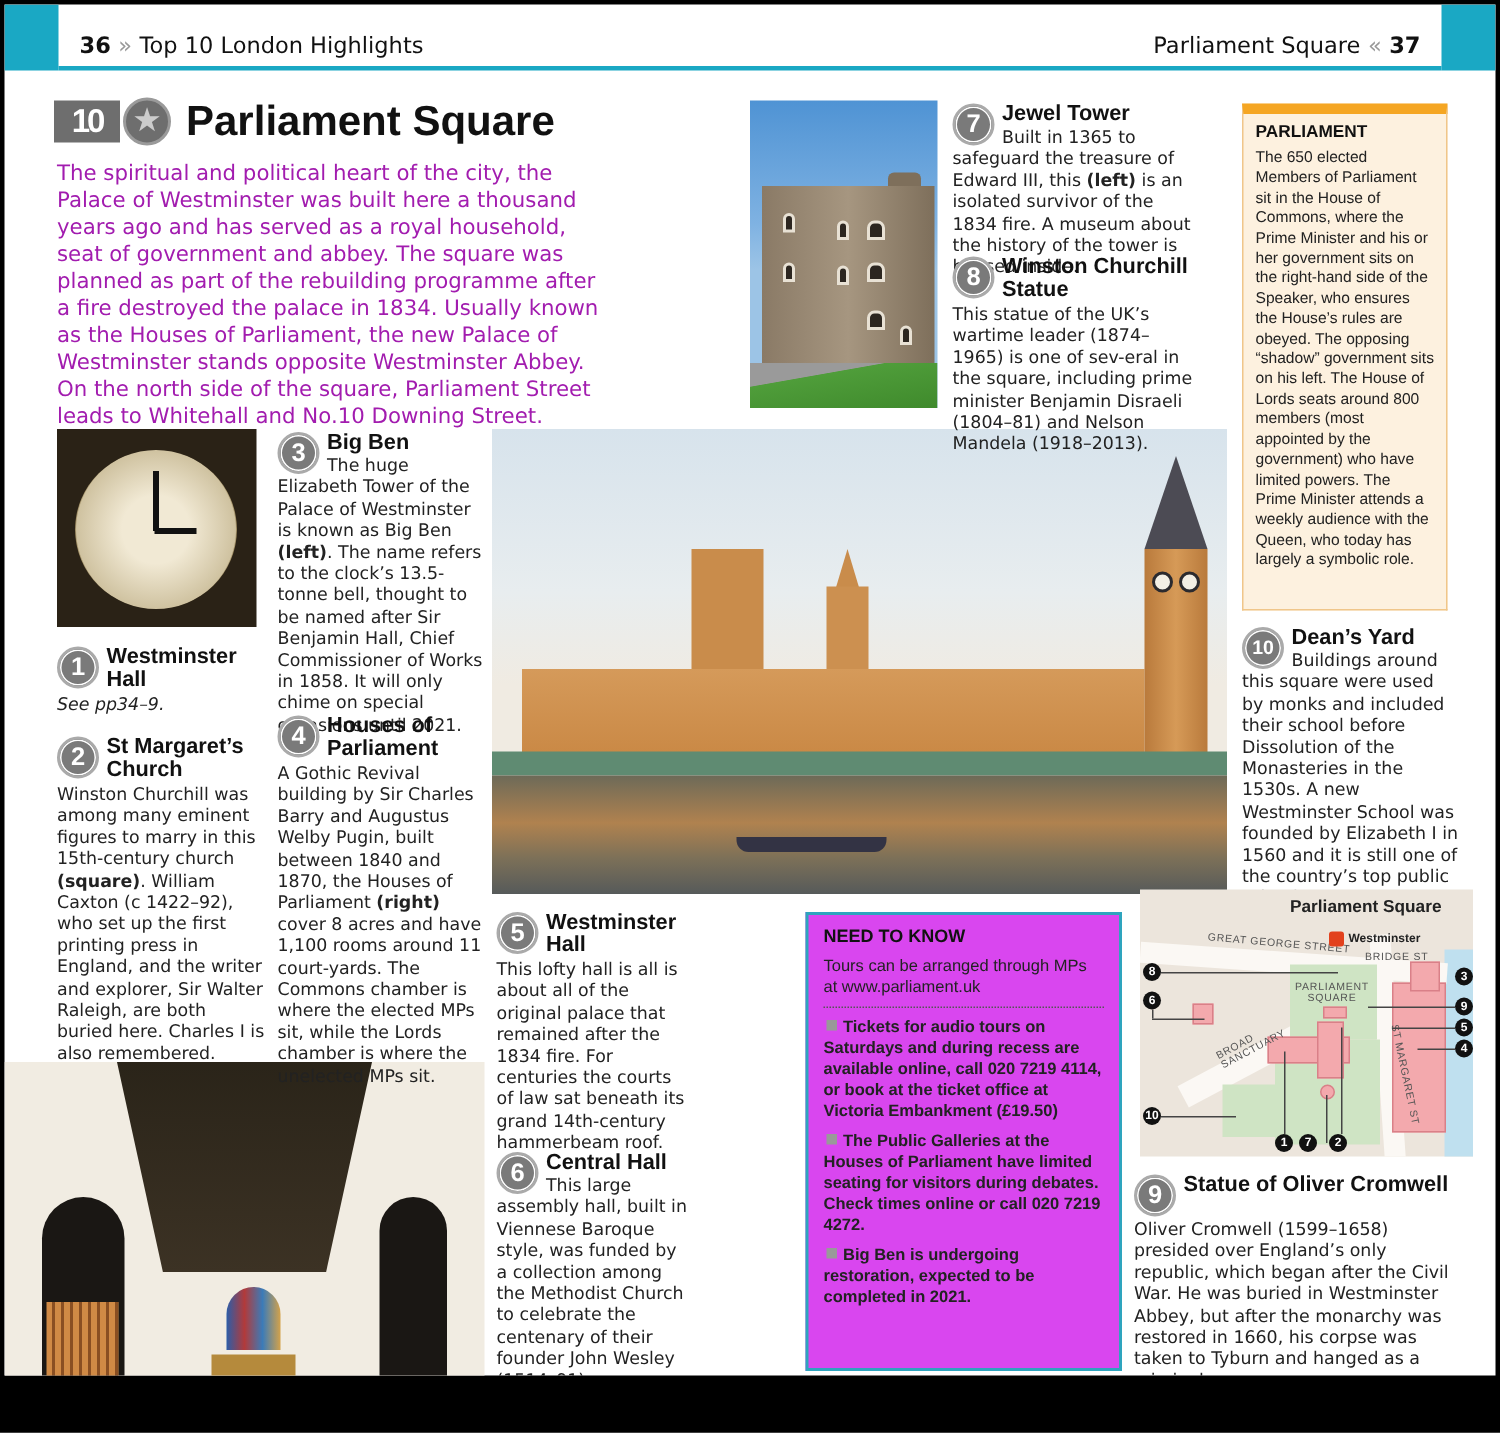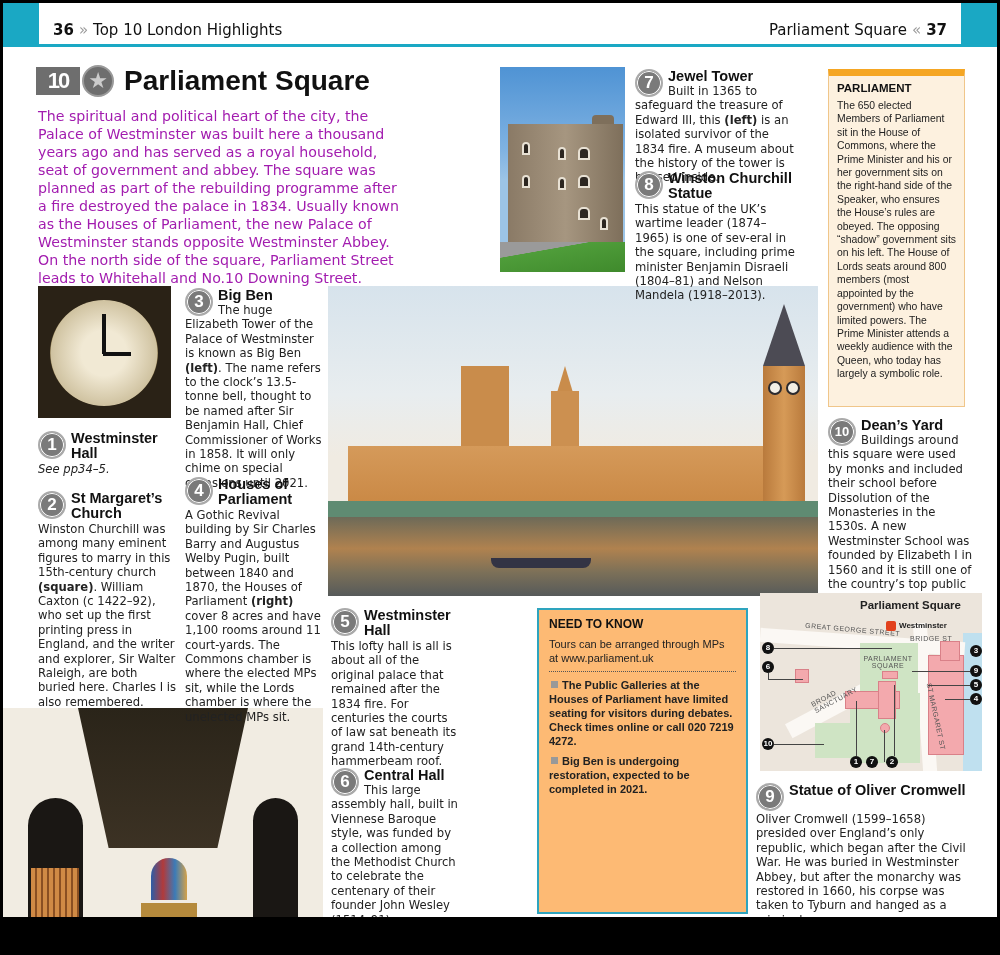--- a/index.html
+++ b/index.html
@@ -68,21 +68,21 @@
   .church-window { position: absolute; left: 148px; top: 150px; width: 36px; height: 42px; background: linear-gradient(90deg,#2c5da8,#b23a3a,#3b7bb8,#d4a24a); border-radius: 18px 18px 0 0; }
   .church-altar { position: absolute; left: 138px; top: 195px; width: 56px; height: 28px; background: #b58a3c; }
   .church-pews { position: absolute; left: 0; top: 226px; width: 320px; height: 18px; background: #3b2518; }
 
   
   .sidebar { position: absolute; left: 825px; top: 66px; width: 137px; height: 338px; background: #fdf1df; border: 1px solid #f0c68a; border-top: 7px solid #f5a623; padding: 6px 8px; }
   .sidebar-title { font-weight: bold; font-size: 11.5px; color: #111; margin-bottom: 5px; font-family: "Liberation Sans", sans-serif; }
   .sidebar-body { font-size: 10.4px; line-height: 13.4px; color: #222; font-family: "Liberation Sans", sans-serif; }
 
   
-  .ntk { position: absolute; left: 534px; top: 605px; width: 211px; height: 306px; background: #fdba74; border: 2px solid #2ea4be; padding: 7px 10px; font-family: "Liberation Sans", sans-serif; font-size: 11px; line-height: 14px; color: #222; }
+  .ntk { position: absolute; left: 534px; top: 605px; width: 211px; height: 306px; background: #d946ef; border: 2px solid #2ea4be; padding: 7px 10px; font-family: "Liberation Sans", sans-serif; font-size: 11px; line-height: 14px; color: #222; }
   .ntk-title { font-weight: bold; font-size: 12px; margin-bottom: 6px; color: #111; }
   .ntk-map { font-weight: bold; font-size: 12px; }
   .sq { display: inline-block; width: 7px; height: 7px; background: #999; margin: 0 4px 1px 2px; }
   .ntk p { margin-bottom: 6px; }
   .ntk .dotted { border-top: 1px dotted #555; margin: 6px 0 6px; }
   .ntk .bold { font-weight: bold; }
 
   
   .map { position: absolute; left: 757px; top: 590px; width: 222px; height: 178px; background: #ece5dc; overflow: hidden; }
   .map-title { position: absolute; left: 100px; top: 6px; font-weight: bold; font-size: 11.5px; color: #222; font-family: "Liberation Sans", sans-serif; }
@@ -161,21 +161,21 @@
       <div class="church-window"></div>
       <div class="church-altar"></div>
     <div class="church-pews"></div>
   </div>
 
   <div class="entry" style="left:35px;top:428px;width:140px">
     <div class="head">
         <span class="num">1</span>
         <span class="etitle">Westminster Hall</span>
       </div>
-    <div class="ebody nofloat italic">See pp34–5.</div>
+    <div class="ebody nofloat italic">See pp34–9.</div>
   </div>
 
   <div class="entry" style="left:35px;top:488px;width:140px">
     <div class="head">
         <span class="num">2</span>
         <span class="etitle">St Margaret’s Church</span>
       </div>
     <div class="ebody nofloat"><span>Winston Churchill was among many eminent figures to marry in this 15th-century church </span><b>(square)</b><span>. William Caxton (c 1422–92), who set up the first printing press in England, and the writer and explorer, Sir Walter Raleigh, are both buried here. Charles I is also remembered.</span></div>
   </div>
 
@@ -245,20 +245,21 @@
 
   <div class="sidebar">
     <div class="sidebar-title">PARLIAMENT</div>
     <div class="sidebar-body">The 650 elected Members of Parliament sit in the House of Commons, where the Prime Minister and his or her government sits on the right-hand side of the Speaker, who ensures the House’s rules are obeyed. The opposing “shadow” government sits on his left. The House of Lords seats around 800 members (most appointed by the government) who have limited powers. The Prime Minister attends a weekly audience with the Queen, who today has largely a symbolic role.</div>
   </div>
 
   <div class="ntk">
     <div class="ntk-title">NEED TO KNOW</div>
     <p>Tours can be arranged through MPs at www.parliament.uk</p>
     <div class="dotted"></div>
+    <p class="bold"><span class="sq"></span><span>Tickets for audio tours on Saturdays and during recess are available online, call 020 7219 4114, or book at the ticket office at Victoria Embankment (£19.50)</span></p>
     <p class="bold"><span class="sq"></span><span>The Public Galleries at the Houses of Parliament have limited seating for visitors during debates. Check times online or call 020 7219 4272.</span></p>
     <p class="bold"><span class="sq"></span><span>Big Ben is undergoing restoration, expected to be completed in 2021.</span></p>
   </div>
 
   <div class="map">
     <div class="map-title">Parliament Square</div>
     <div class="river"></div>
     <div class="road" style="left:0;top:42px;width:205px;height:14px;transform:rotate(4deg)"></div>
     <div class="road" style="left:158px;top:30px;width:14px;height:150px;transform:rotate(-4deg)"></div>
     <div class="road" style="left:20px;top:95px;width:150px;height:16px;transform:rotate(-28deg)"></div>

